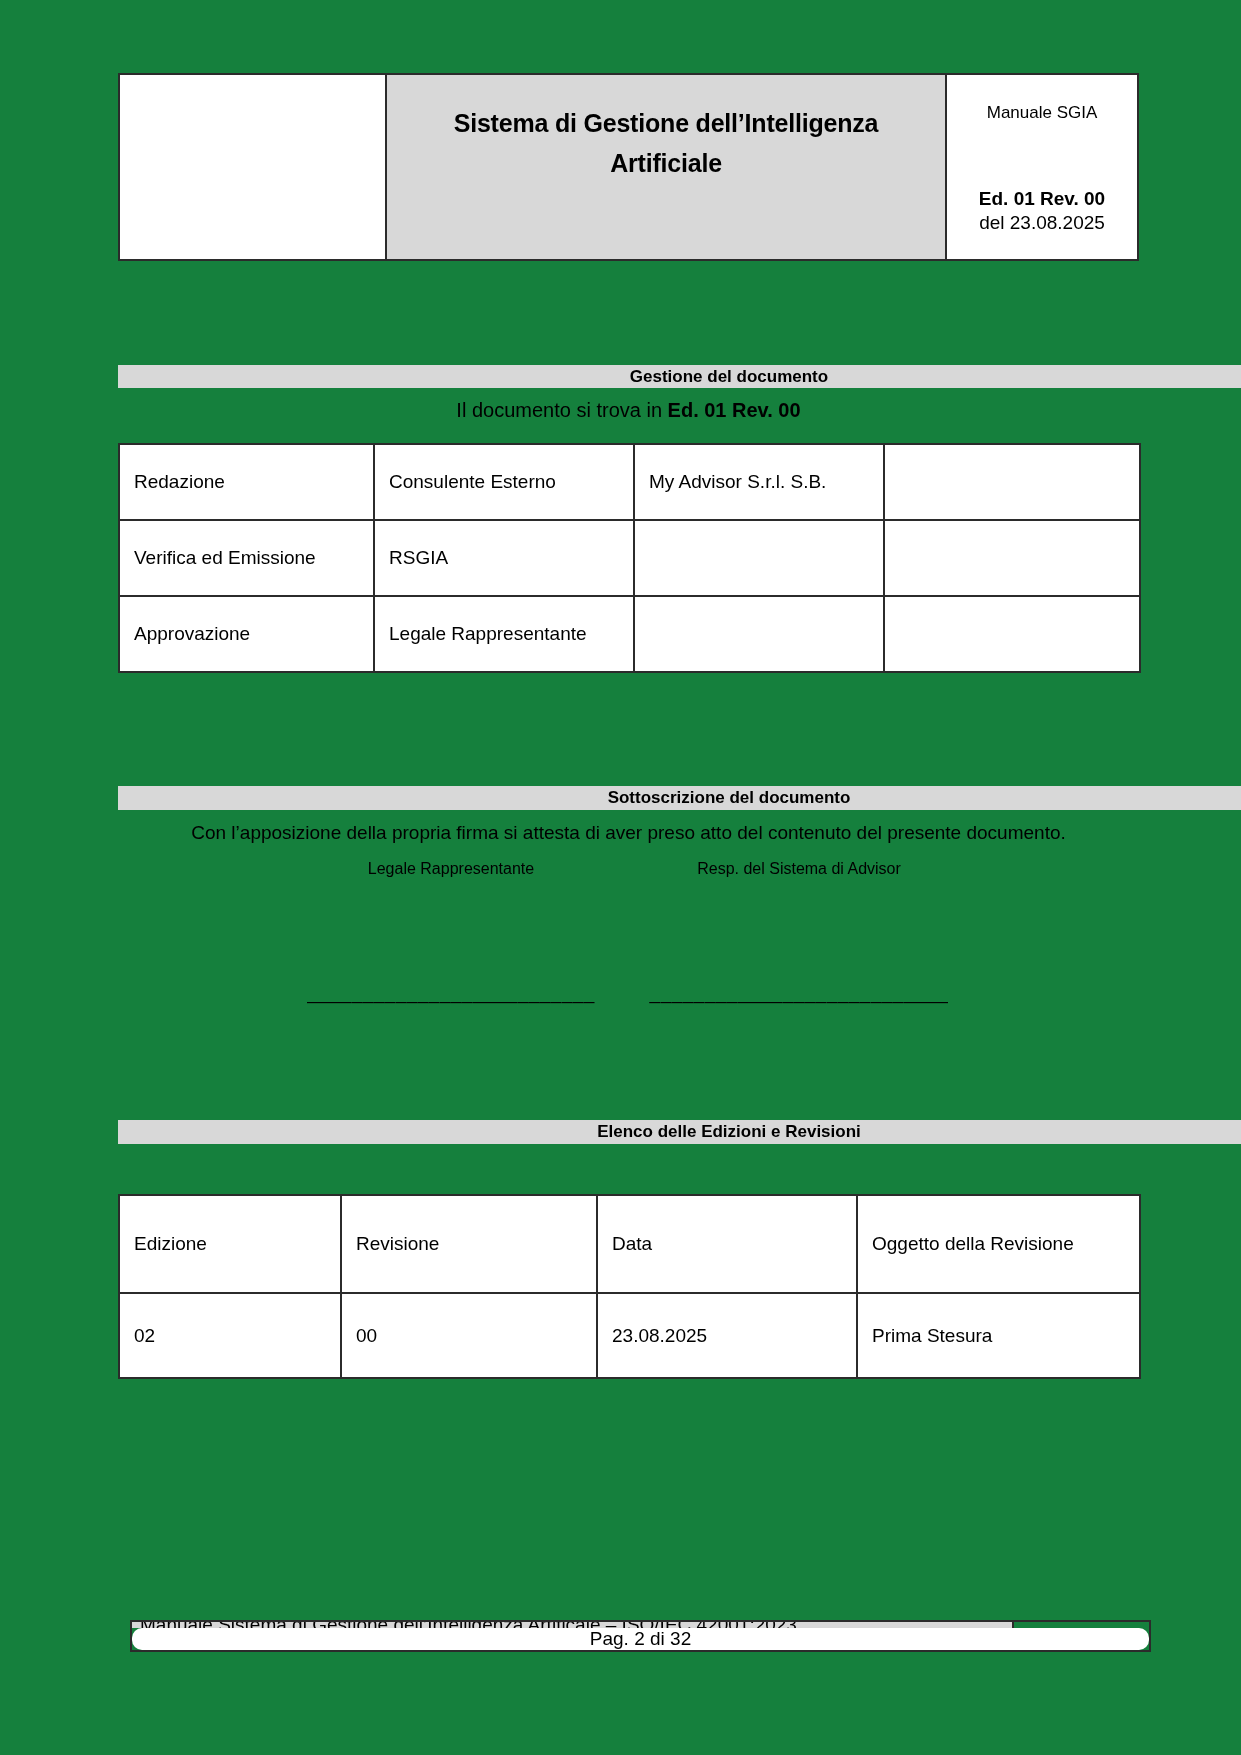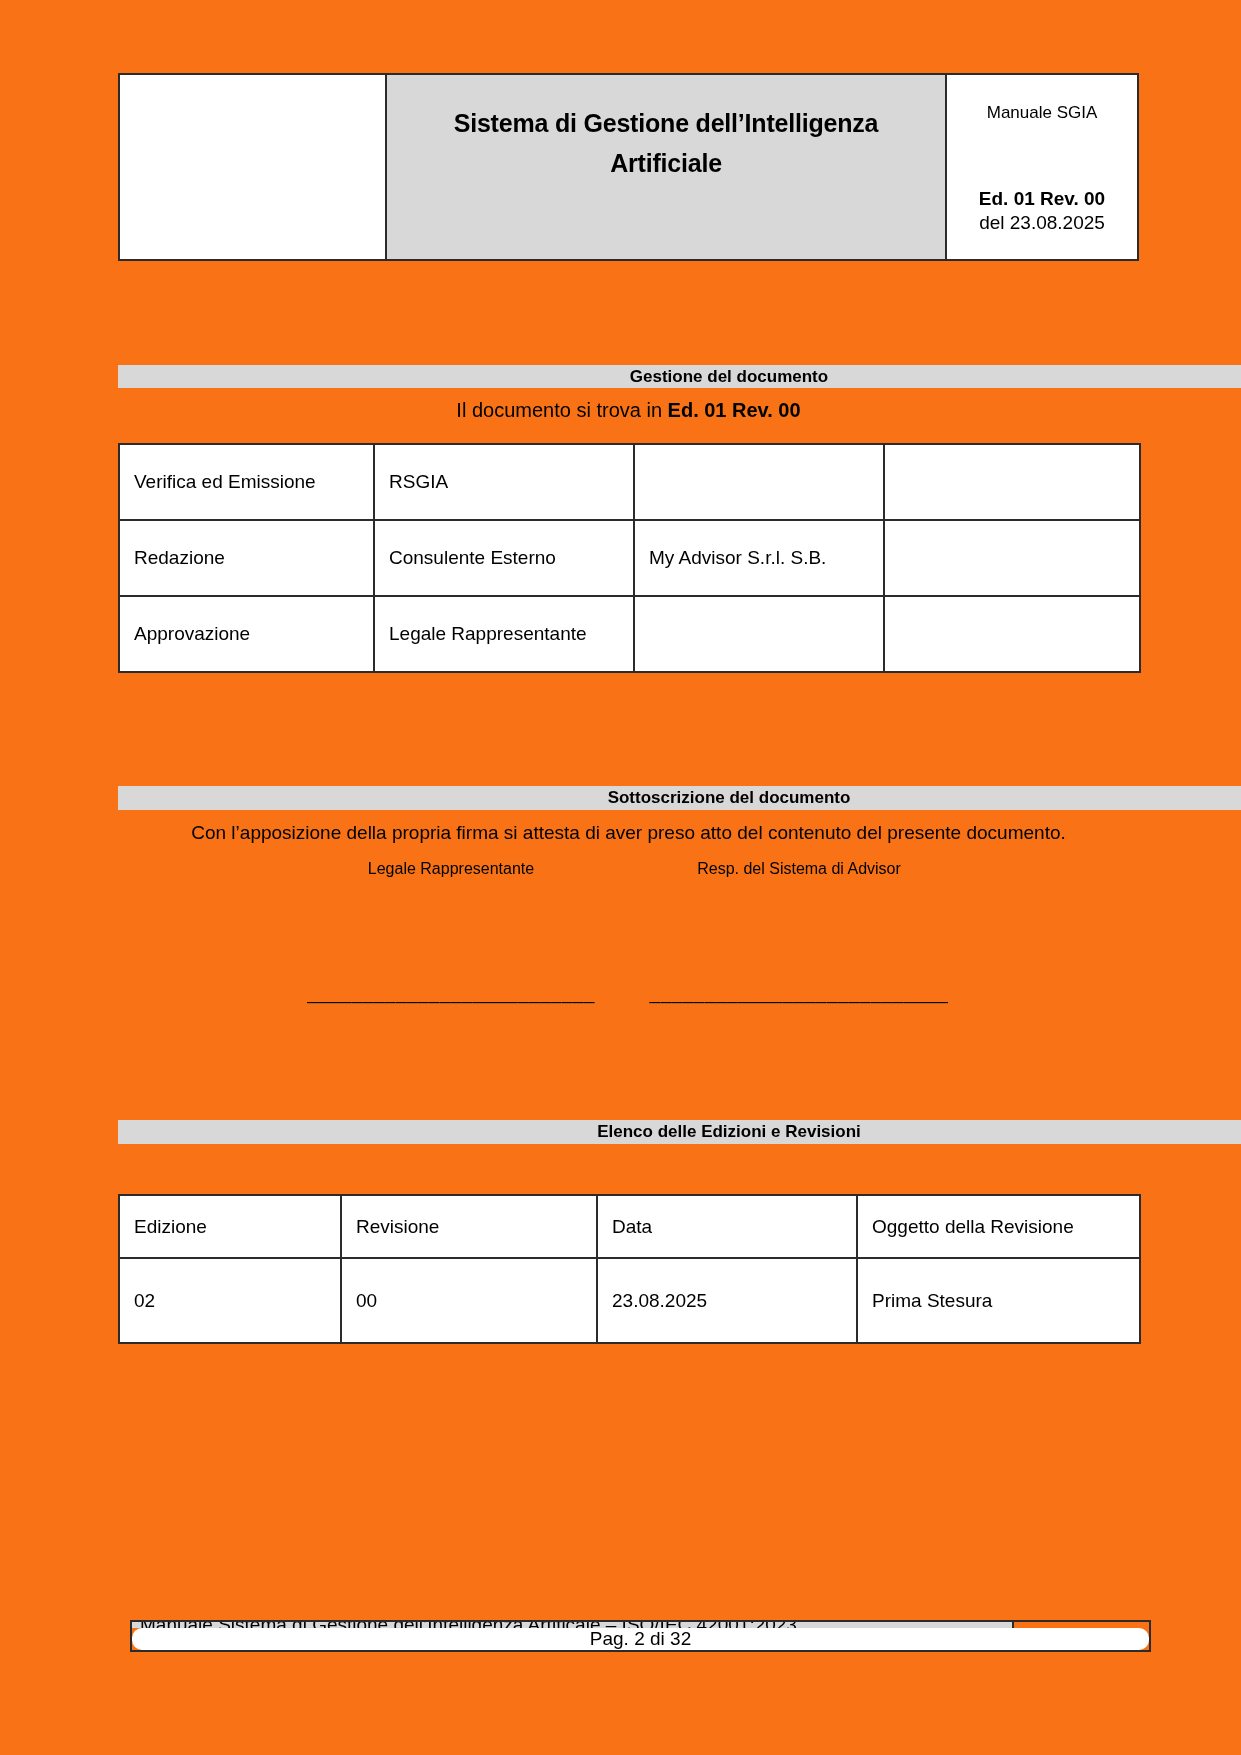--- a/index.html
+++ b/index.html
@@ -2,21 +2,21 @@
 <html><head>
 <meta charset="utf-8">
 <style>
   * { margin: 0; padding: 0; box-sizing: border-box; }
   html, body { background: #888; }
   body { font-family: "Liberation Sans", "DejaVu Sans", sans-serif; color: #000; }
   .page {
     position: relative;
     width: 1241px;
     height: 1755px;
-    background: #f97316;
+    background: #15803d;
     margin: 0 auto;
     overflow: hidden;
   }
   .abs { position: absolute; }
 
   
   .header-table {
     left: 118px; top: 73px; width: 1021px; height: 188px;
     display: flex;
     border: 2px solid #2b2b2b;
@@ -84,21 +84,21 @@
     vertical-align: middle;
     padding: 0 0 0 14px;
     background: #ffffff;
     overflow: hidden;
     white-space: nowrap;
   }
   td.gray, th.gray { background: #d8d8d8; font-weight: bold; }
   .doc-mgmt-table { left: 118px; top: 443px; }
   .doc-mgmt-table tr { height: 76px; }
   .revisions-table { left: 118px; top: 1194px; }
-  .revisions-table tr.head-row { height: 63px; }
+  .revisions-table tr.head-row { height: 98px; }
   .revisions-table tr.data-row { height: 85px; }
 
   
   .footer-bar {
     left: 130px; top: 1620px; width: 1021px; height: 32px;
     display: flex;
     border: 2px solid #2b2b2b;
     font-size: 19px;
     flex-direction: column;
   }
@@ -140,29 +140,29 @@
 
   <table class="abs grid doc-mgmt-table">
     <colgroup>
       <col style="width:255px">
         <col style="width:260px">
         <col style="width:250px">
         <col style="width:256px">
     </colgroup>
     <tbody>
         <tr>
-      <td class="gray">Verifica ed Emissione</td>
-      <td>RSGIA</td>
-      <td></td>
-      <td></td>
-    </tr>
-    <tr>
       <td class="gray">Redazione</td>
       <td>Consulente Esterno</td>
       <td>My Advisor S.r.l. S.B.</td>
+      <td></td>
+    </tr>
+    <tr>
+      <td class="gray">Verifica ed Emissione</td>
+      <td>RSGIA</td>
+      <td></td>
       <td></td>
     </tr>
     <tr>
       <td class="gray">Approvazione</td>
       <td>Legale Rappresentante</td>
       <td></td>
       <td></td>
     </tr>
   </tbody>
     </table>

